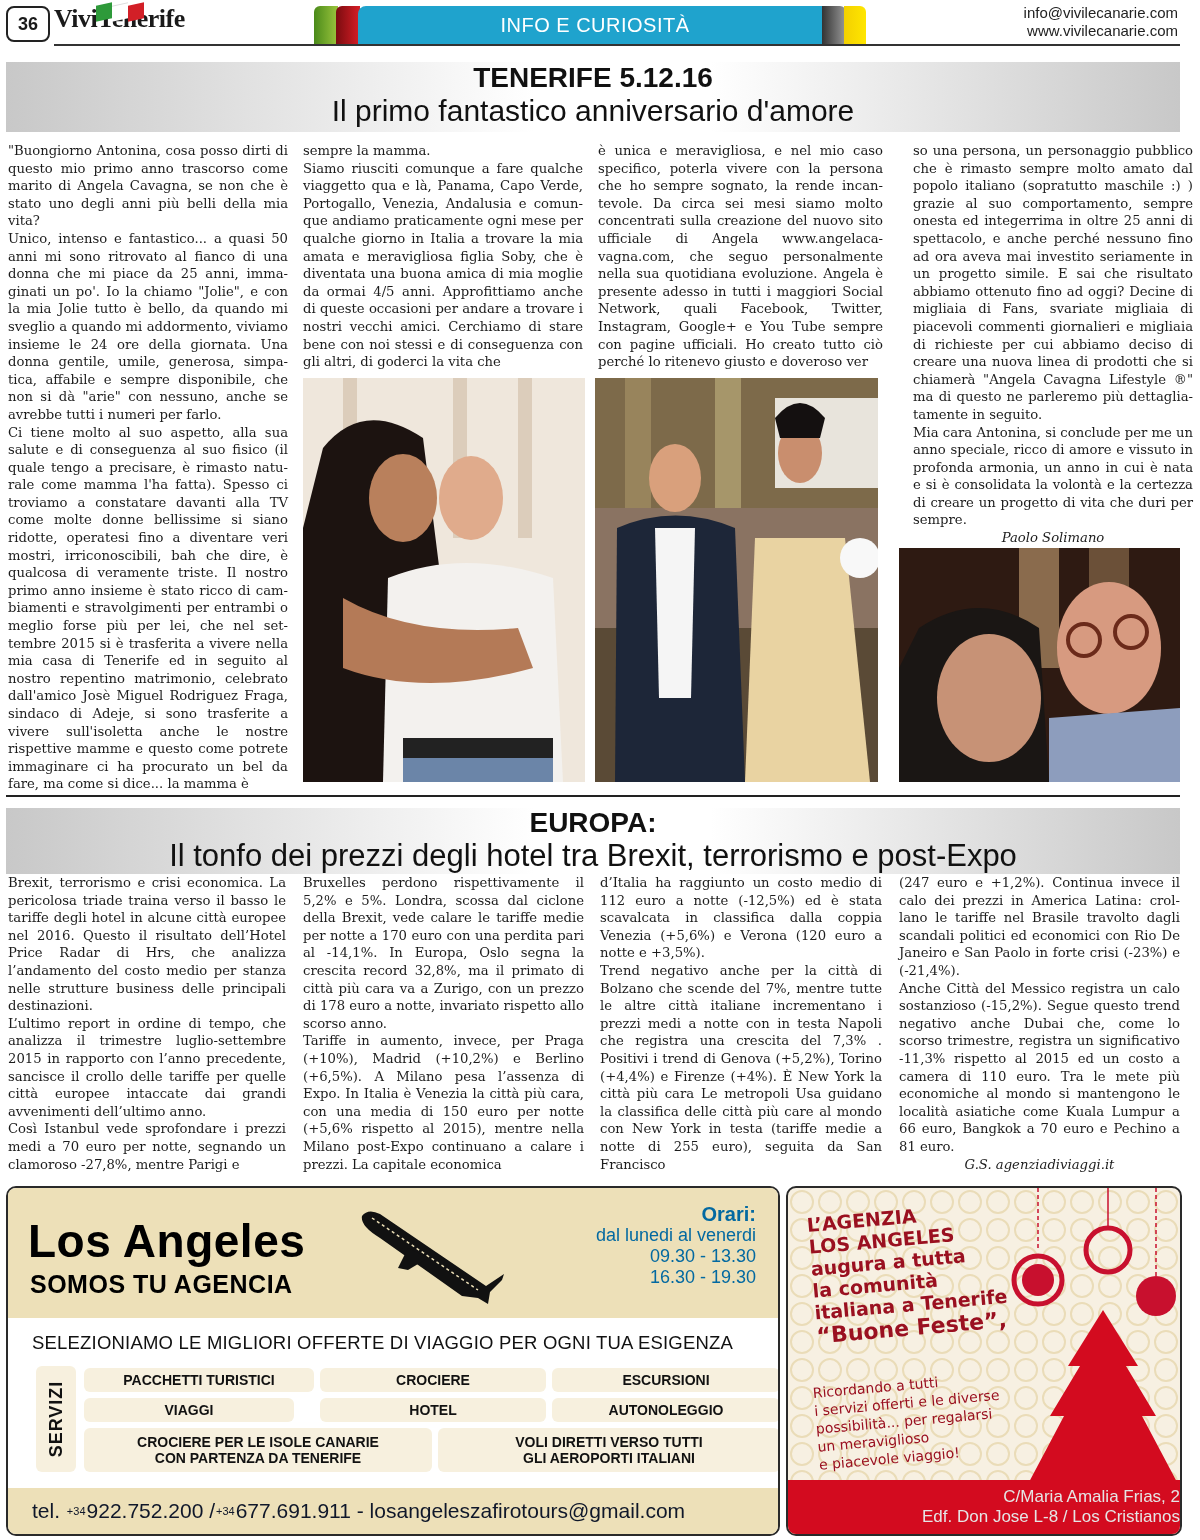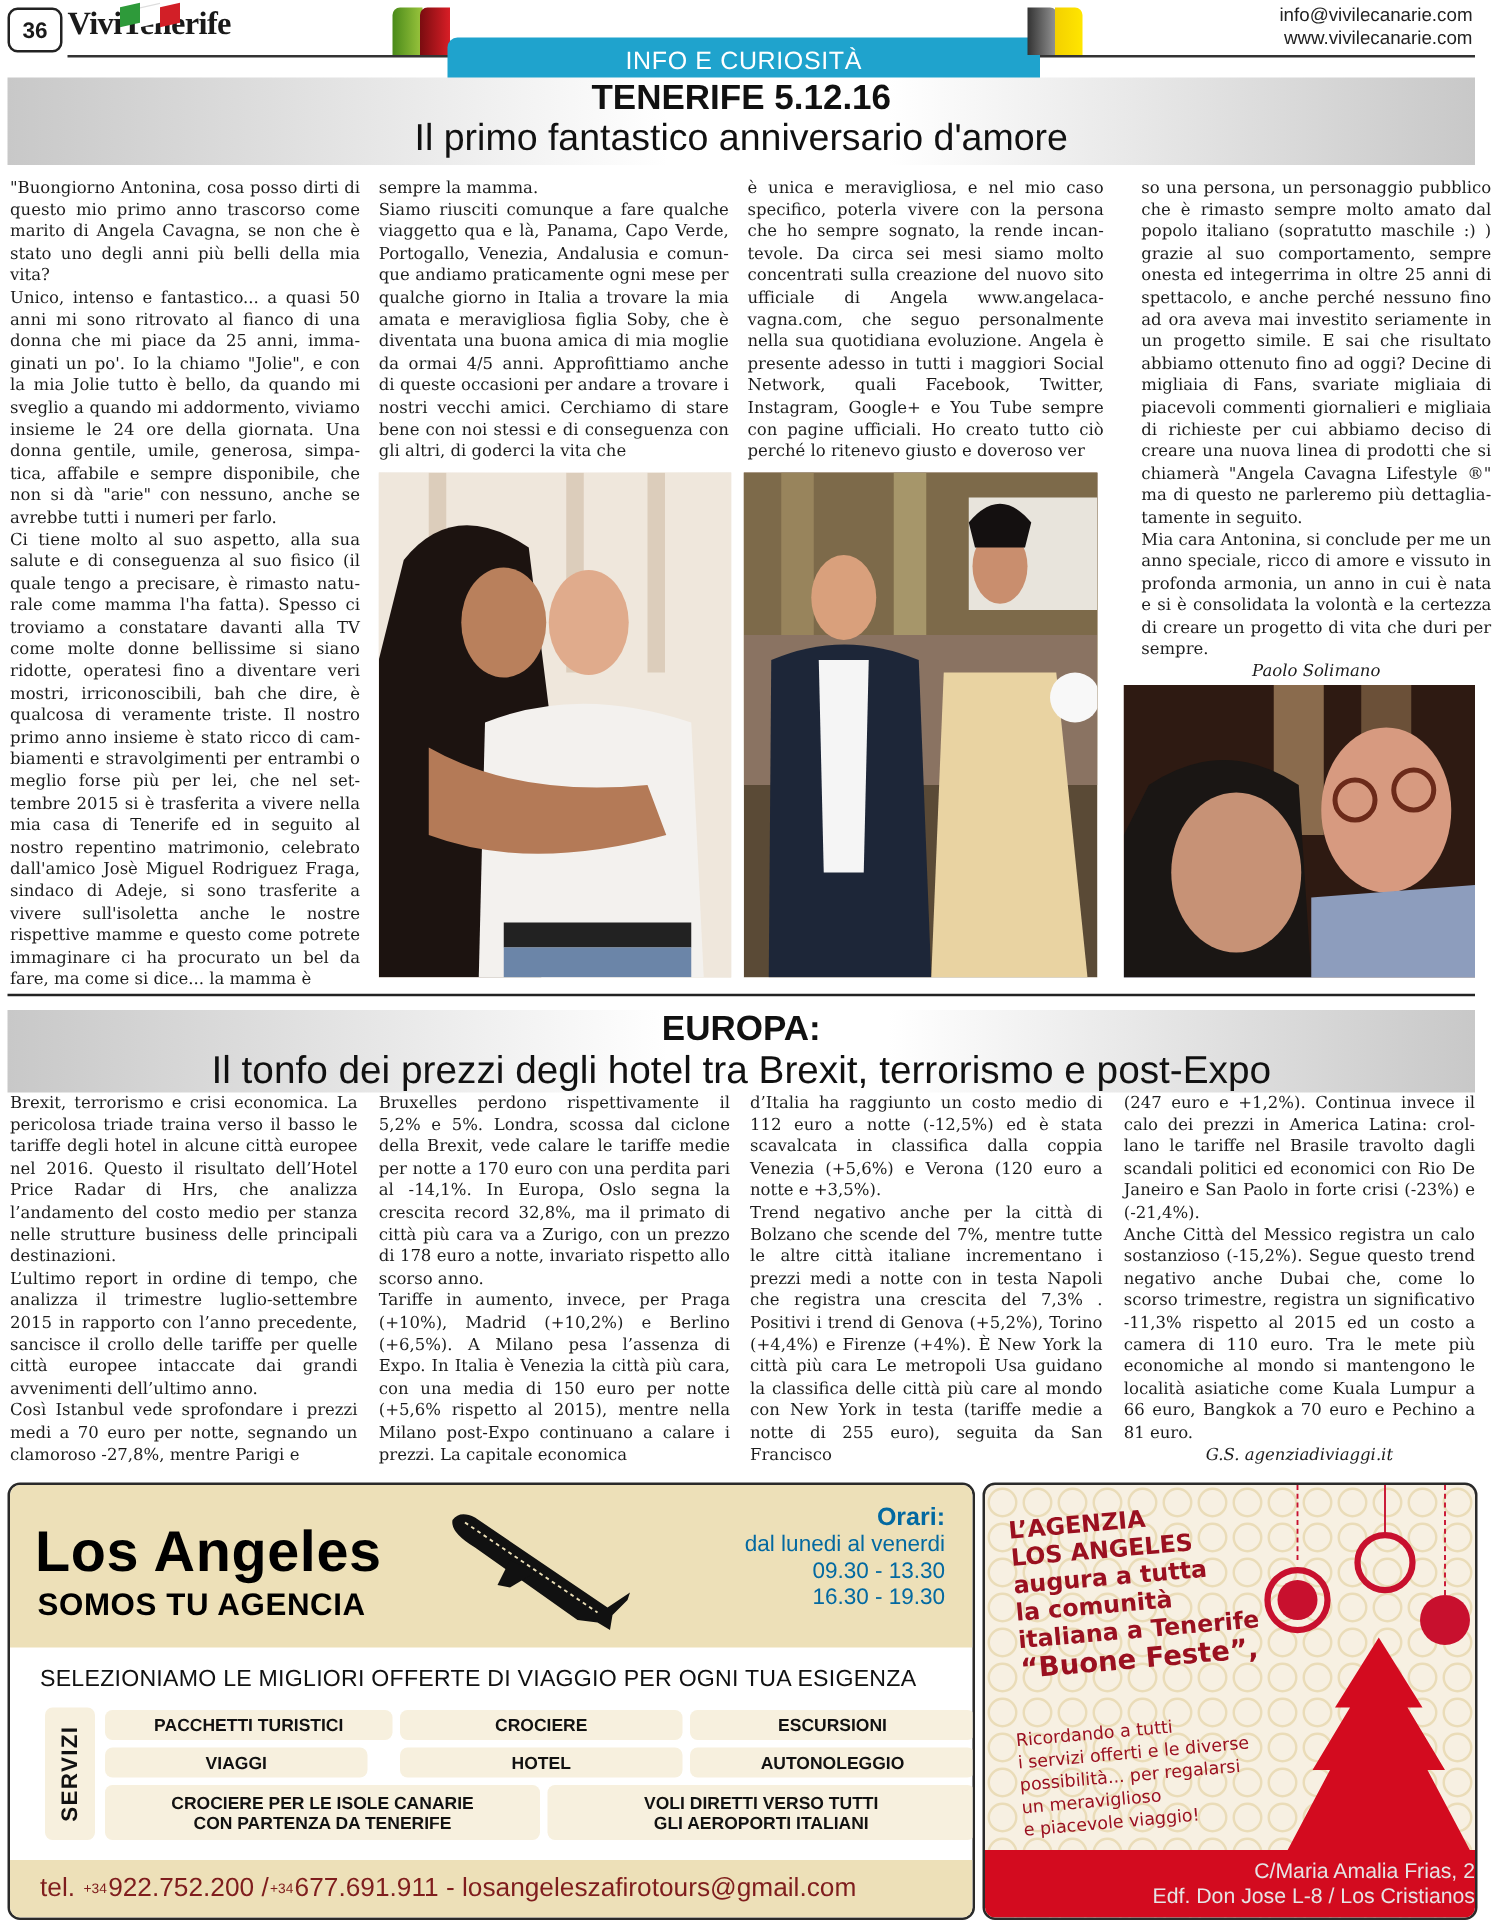--- a/index.html
+++ b/index.html
@@ -11,21 +11,21 @@
   .page-num { position: absolute; left: 6px; top: 6px; width: 44px; height: 36px; border: 2px solid #222; border-radius: 8px;
     font-family: "Liberation Sans", sans-serif; font-weight: bold; font-size: 18px; display: flex; align-items: center; justify-content: center; }
   .logo { position: absolute; left: 54px; top: 4px; font-family: "Liberation Serif", serif; font-weight: bold; font-size: 26px; color: #1a1a1a; letter-spacing: -0.5px; }
   .logo-flag { position: absolute; left: 96px; top: 4px; width: 48px; height: 20px; }
   .logo-flag span { position: absolute; top: 0; height: 16px; width: 16px; transform: skewY(-12deg); }
   .masthead-rule { position: absolute; left: 54px; top: 44px; width: 1126px; height: 2px; background: #333; }
   .section-tab { position: absolute; left: 314px; top: 6px; width: 570px; height: 38px; }
   .tab-green { position: absolute; left: 0; top: 0; width: 24px; height: 38px; border-radius: 6px 0 0 0; background: linear-gradient(90deg,#4a8a1a,#9bc53d); }
   .tab-red { position: absolute; left: 22px; top: 0; width: 24px; height: 38px; border-radius: 6px 0 0 0; background: linear-gradient(90deg,#7a0c10,#d81e26); }
   .tab-blue { position: absolute; left: 44px; top: 0; width: 474px; height: 38px; border-radius: 8px 8px 0 0; background: #1fa3cd;
-    color: #fff; font-family: "Liberation Sans", sans-serif; font-size: 20px; display: flex; align-items: center; justify-content: center; letter-spacing: 0.5px; margin-top: 24px; }
+    color: #fff; font-family: "Liberation Sans", sans-serif; font-size: 20px; display: flex; align-items: center; justify-content: center; letter-spacing: 0.5px; }
   .tab-grey { position: absolute; left: 508px; top: 0; width: 24px; height: 38px; border-radius: 0 6px 0 0; background: linear-gradient(90deg,#333,#999); }
   .tab-yellow { position: absolute; left: 530px; top: 0; width: 22px; height: 38px; border-radius: 0 6px 0 0; background: linear-gradient(90deg,#f3d000,#ffe600); }
   .contact { position: absolute; right: 22px; top: 4px; text-align: right; font-family: "Liberation Sans", sans-serif; font-size: 15px; line-height: 18px; color: #222; }
 
   
   .banner { position: absolute; left: 6px; width: 1174px; background: linear-gradient(90deg,#c8c8c8 0%,#ffffff 45%,#ffffff 60%,#c8c8c8 100%); text-align: center; font-family: "Liberation Sans", sans-serif; }
   .banner .kicker { font-weight: bold; font-size: 28px; line-height: 32px; color: #111; }
   .banner .headline { font-size: 30px; line-height: 34px; color: #111; }
   .banner-1 { top: 62px; height: 70px; }
   .banner-2 { top: 808px; height: 66px; }
@@ -63,21 +63,21 @@
   .ad-top { position: absolute; left: 0; top: 0; width: 770px; height: 130px; background: #ede0b8; }
   .ad-brand { position: absolute; left: 20px; top: 26px; font-family: "Liberation Sans", sans-serif; font-weight: bold; font-size: 46px; color: #000; letter-spacing: 0.5px; }
   .ad-tag { position: absolute; left: 22px; top: 82px; font-family: "Liberation Sans", sans-serif; font-weight: bold; font-size: 25px; color: #000; letter-spacing: 0.5px; }
   .plane { position: absolute; left: 350px; top: 20px; width: 150px; height: 100px; }
   .hours { position: absolute; right: 22px; top: 16px; text-align: right; font-family: "Liberation Sans", sans-serif; font-size: 18px; line-height: 21px; color: #0369a1; }
   .hours .hours-title { font-weight: bold; font-size: 20px; }
   .ad-offer { position: absolute; left: 24px; top: 144px; font-family: "Liberation Sans", sans-serif; font-size: 18.5px; color: #111; letter-spacing: 0.2px; text-align: right; }
   .servizi-label { position: absolute; left: 28px; top: 178px; width: 40px; height: 106px; background: #f7f0de; border-radius: 6px; }
   .servizi-label span { position: absolute; left: 50%; top: 50%; transform: translate(-50%,-50%) rotate(-90deg); font-family: "Liberation Sans", sans-serif; font-weight: bold; font-size: 18px; letter-spacing: 1px; color: #111; white-space: nowrap; }
   .svc { position: absolute; background: #f7f0de; border-radius: 6px; font-family: "Liberation Sans", sans-serif; font-weight: bold; font-size: 14px; line-height: 16px; color: #111; display: flex; align-items: center; justify-content: center; text-align: center; }
-  .ad-bottom { position: absolute; left: 0; top: 300px; width: 770px; height: 46px; background: #ede0b8; font-family: "Liberation Sans", sans-serif; font-size: 21px; color: #7f1d1d; display: flex; align-items: center; padding-left: 24px; }
+  .ad-bottom { position: absolute; left: 0; top: 300px; width: 770px; height: 46px; background: #ede0b8; font-family: "Liberation Sans", sans-serif; font-size: 21px; color: #0f172a; display: flex; align-items: center; padding-left: 24px; }
   .ad-bottom .pfx { font-size: 11px; margin: 0 1px; }
 
   .ad-right { position: absolute; left: 786px; top: 1186px; width: 396px; height: 350px; border: 2px solid #2a2a2a; border-radius: 10px; overflow: hidden;
     background-color: #f7f0e2; }
   .dots { position: absolute; left: 0; top: 0; width: 100%; height: 100%; }
   .xmas-text { position: absolute; left: 18px; top: 26px; transform: rotate(-5deg); transform-origin: left top; font-family: "DejaVu Sans", sans-serif; font-weight: bold; font-size: 16px; line-height: 21px; color: #9a1020; }
   .xmas-text .big { font-size: 19px; line-height: 22px; }
   .xmas-sub { position: absolute; left: 24px; top: 196px; transform: rotate(-5deg); transform-origin: left top; font-family: "DejaVu Sans", sans-serif; font-size: 14px; line-height: 18px; color: #9a1020; }
   .tree { position: absolute; left: 220px; top: 0; width: 170px; height: 300px; }
   .address { position: absolute; left: 0; bottom: 0; width: 100%; height: 54px; background: #d30b1f; color: #e5e5e5; font-family: "Liberation Sans", sans-serif; font-size: 17px; line-height: 20px; text-align: right; padding-top: 7px; }

